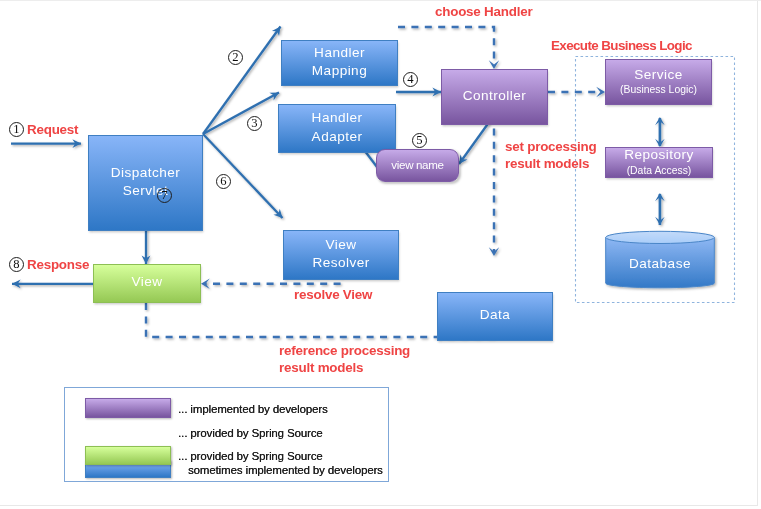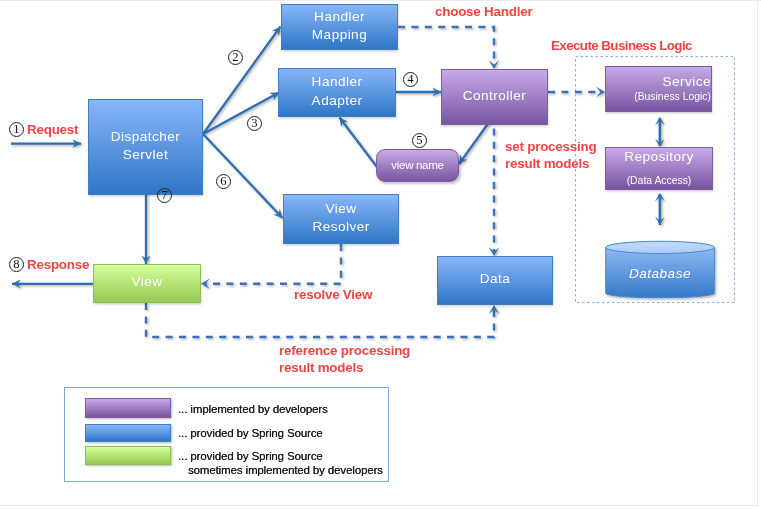--- a/index.html
+++ b/index.html
@@ -4,21 +4,21 @@
 <title>Spring MVC Flow</title>
 <style>
   html,body{margin:0;padding:0;background:#fff;}
   body{width:761px;height:509px;overflow:hidden;font-family:"Liberation Sans",sans-serif;}
   #stage{position:relative;width:761px;height:509px;background:#fff;}
   #slide{position:absolute;left:0;top:1px;width:758px;height:505px;background:#fff;border-right:1px solid #e8e8e8;border-bottom:1px solid #e8e8e8;box-sizing:border-box;}
   .topstrip{position:absolute;left:0;top:0;width:761px;height:1px;background:#ededed;}
   .node{position:absolute;box-sizing:border-box;display:flex;flex-direction:column;align-items:center;justify-content:center;
         color:#fff;text-align:center;line-height:18px;font-size:13.6px;letter-spacing:0.45px;padding-bottom:2px;
         box-shadow:1.3px 1.5px 2.2px rgba(0,0,0,0.22);}
-  .blue{background:linear-gradient(180deg,#88b5f8 0%,#2e77c6 100%);border:1px solid #3f7fc2;}
+  .blue{background:linear-gradient(180deg,#88b5f8 0%,#2e77c6 100%);border:1px solid #3f7fc2;margin-top:36px;}
   .purple{background:linear-gradient(180deg,#c6aae8 0%,#78559f 100%);border:1px solid #7d5ba6;}
   .green{background:linear-gradient(180deg,#d6ff9b 0%,#95c854 100%);border:1px solid #8dbf54;}
   .node .sub{font-size:10.4px;line-height:13px;margin-top:-0.5px;letter-spacing:0px;}
   .node .main{line-height:18.2px;}
   svg.layer{position:absolute;left:0;top:0;width:761px;height:509px;overflow:visible;}
   .lbl{position:absolute;font-size:13.4px;color:#ef4444;font-weight:bold;line-height:17px;white-space:pre;letter-spacing:-0.22px;}
   .num{position:absolute;width:15px;height:15px;border:1px solid #1f1f1f;border-radius:50%;
        box-sizing:border-box;color:#0d0d0d;font-size:12.6px;line-height:13.2px;text-align:center;
        font-family:"Liberation Serif",serif;}
   .legend{position:absolute;box-sizing:border-box;border:1px solid #7fa7d8;background:#fff;}
@@ -117,31 +117,31 @@
   </div>
 
   <div class="node green" style="left:93px;top:264px;width:108px;height:39px;">
     <div class="main">View</div>
   </div>
 
   <div class="node blue" style="left:437px;top:256px;width:116px;height:49px;">
     <div class="main">Data</div>
   </div>
 
-  <div class="node purple" style="left:605px;top:66px;width:107px;height:46px;align-items:flex-end;">
+  <div class="node purple" style="left:605px;top:59px;width:107px;height:46px;">
     <div class="main">Service</div>
     <div class="sub">(Business Logic)</div>
   </div>
 
-  <div class="node purple" style="left:605px;top:147px;width:108px;height:43px;justify-content:space-between;">
+  <div class="node purple" style="left:605px;top:147px;width:108px;height:31px;">
     <div class="main">Repository</div>
     <div class="sub">(Data Access)</div>
   </div>
 
-  <div style="position:absolute;left:605px;top:240px;width:134px;height:58px;font-style:italic;">
+  <div style="position:absolute;left:605px;top:230px;width:134px;height:58px;">
     <svg width="110" height="58" viewBox="0 0 110 58" style="position:absolute;left:0;top:0;overflow:visible;">
       <defs>
         <linearGradient id="cylBody" x1="0" y1="0" x2="0" y2="1">
           <stop offset="0%" stop-color="#8fb8f4"></stop>
           <stop offset="100%" stop-color="#3379c7"></stop>
         </linearGradient>
         <linearGradient id="cylTop" x1="0" y1="0" x2="0" y2="1">
           <stop offset="0%" stop-color="#c3daf9"></stop>
           <stop offset="100%" stop-color="#a9cdf9"></stop>
         </linearGradient>

